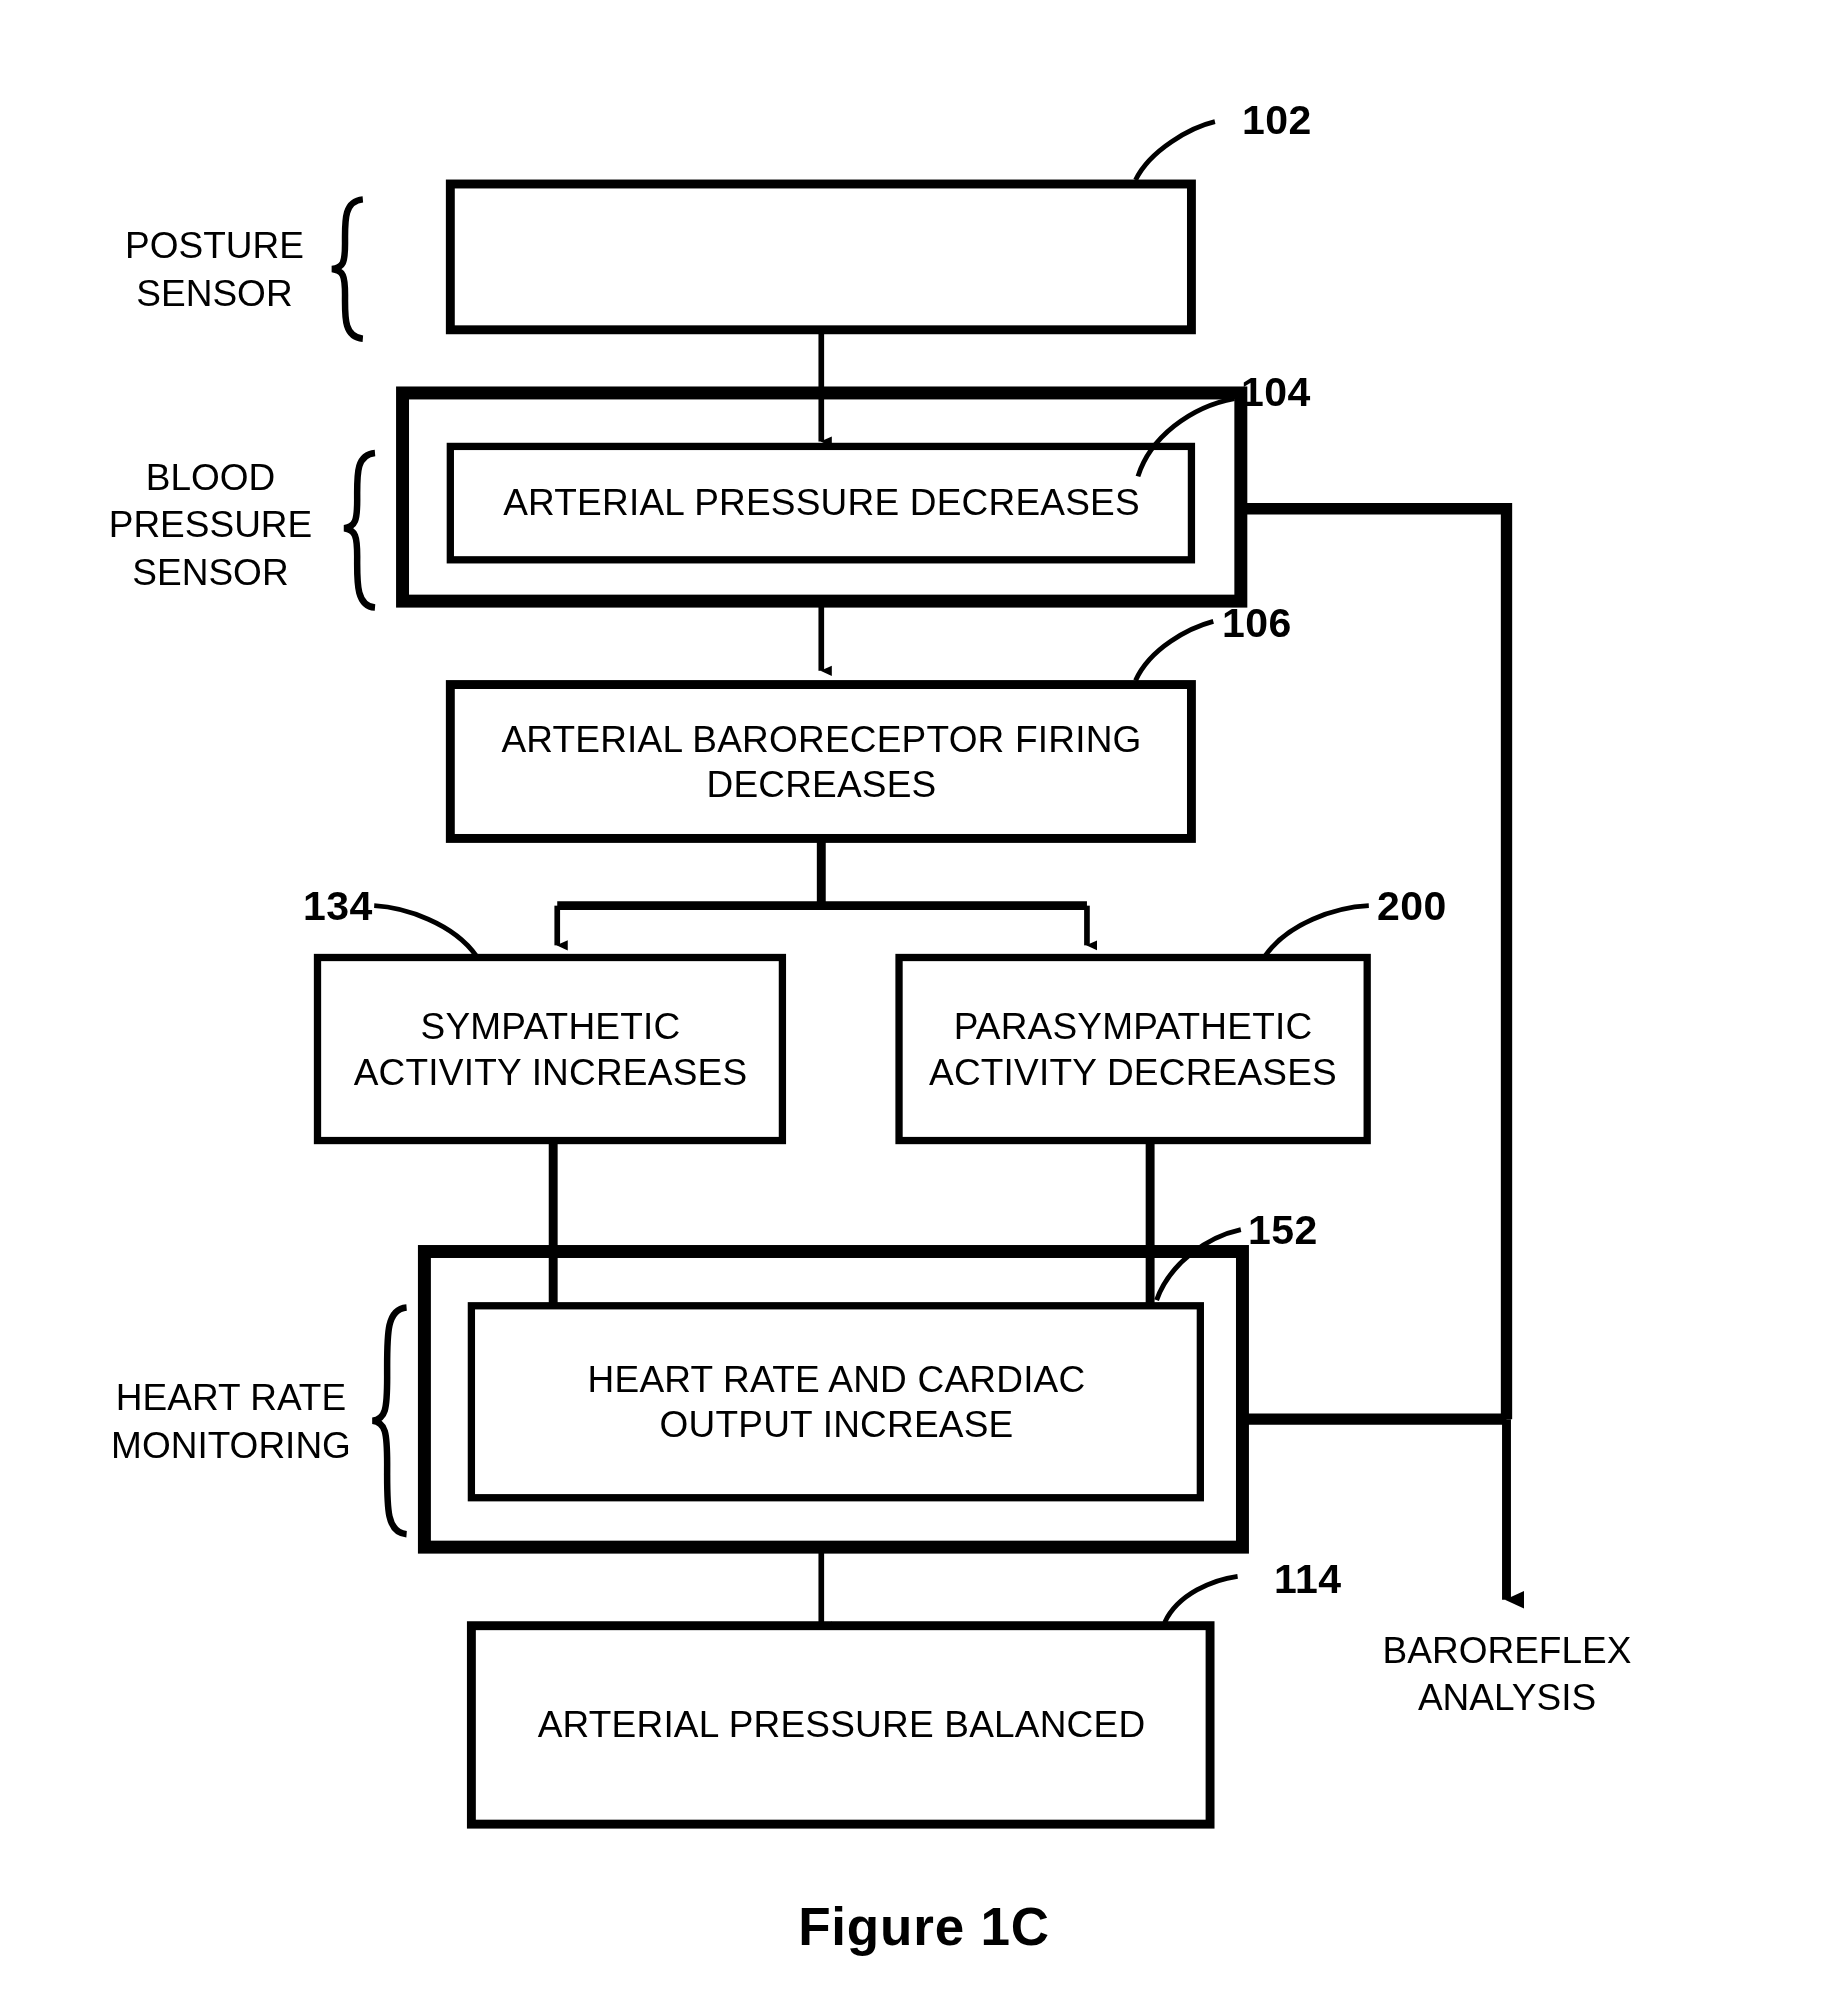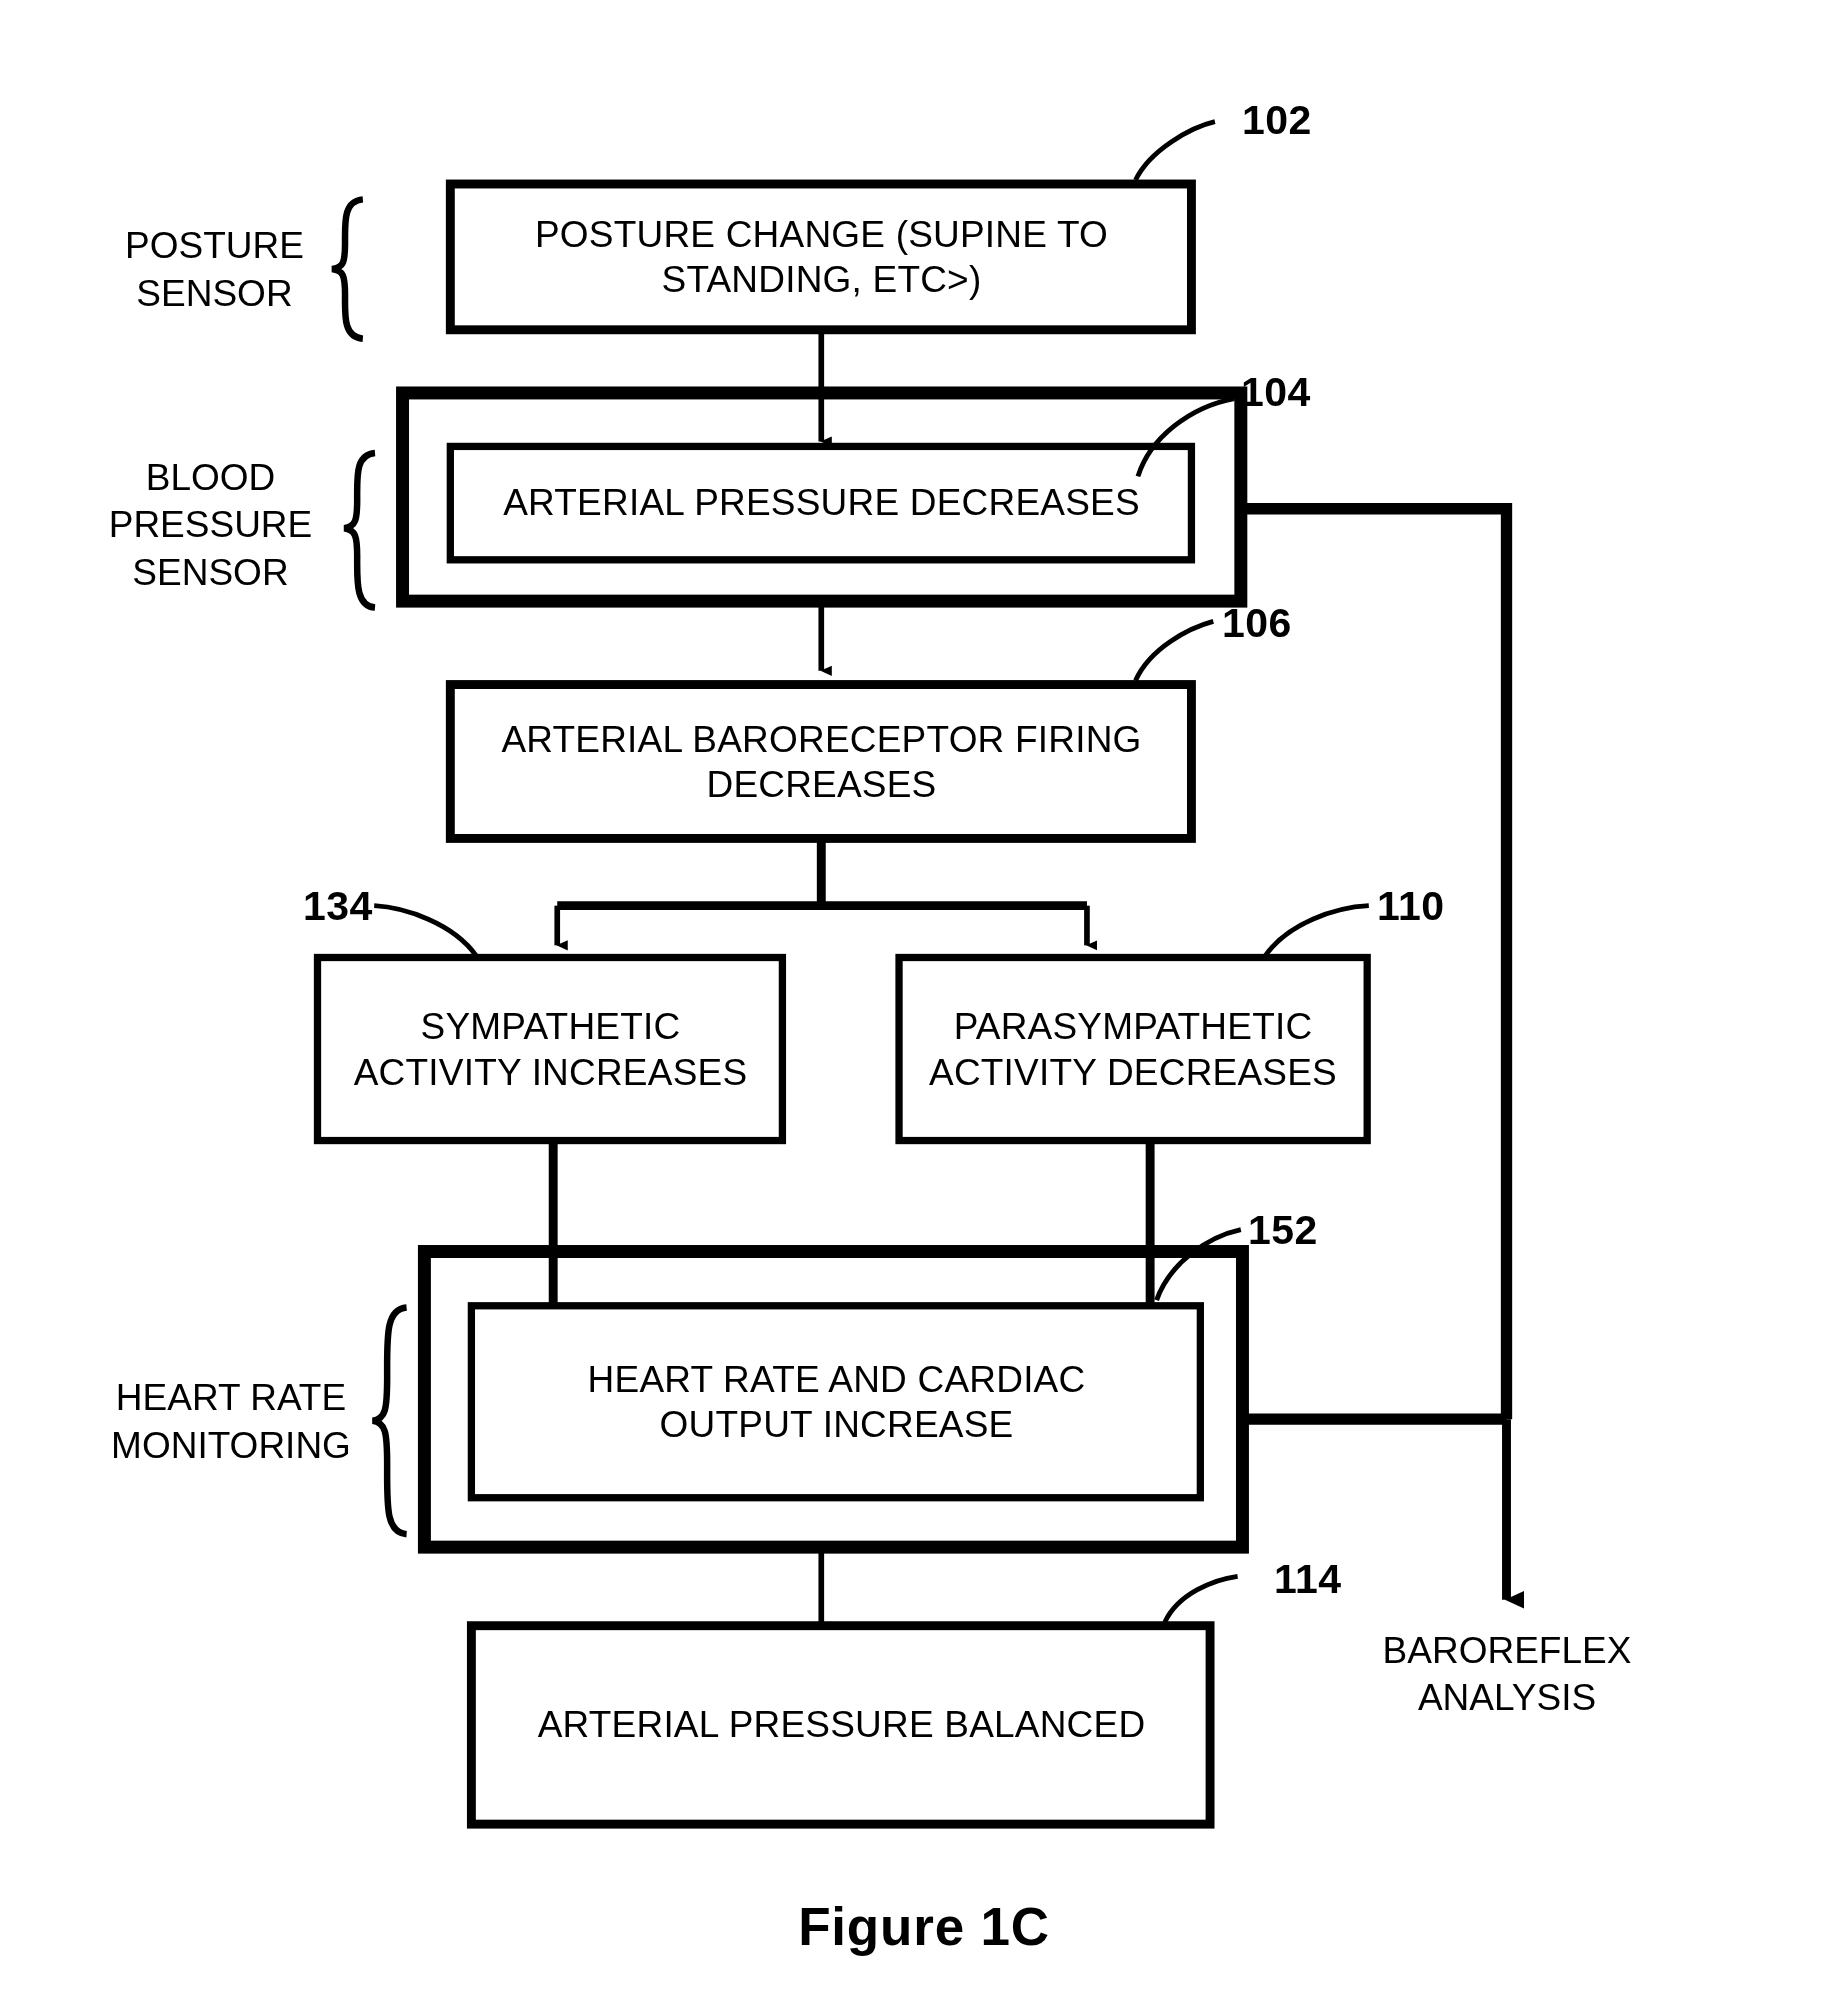--- a/index.html
+++ b/index.html
@@ -144,22 +144,20 @@
 
     <path d="M1438,2003 C1454,1968 1498,1950 1528,1946" fill="none" stroke="#000" stroke-width="6"></path>
 
     <path d="M448,246 C424,248 426,274 426,300 C426,324 424,330 410,332 C424,334 426,340 426,364 C426,390 424,416 448,418" fill="none" stroke="#000" stroke-width="8"></path>
 
     <path d="M463,559 C439,561 441,587 441,617 C441,642 439,650 425,652 C439,654 441,662 441,687 C441,717 439,748 463,750" fill="none" stroke="#000" stroke-width="8"></path>
 
     <path d="M502,1614 C476,1616 478,1650 478,1700 C478,1740 476,1752 460,1754 C476,1756 478,1768 478,1808 C478,1858 476,1892 502,1894" fill="none" stroke="#000" stroke-width="8"></path>
   </svg>
 
-  <div class="box-text" style="left:459px; top:192px; width:725px; height:130px;">POSTURE CHANGE (SUPINE TO
-STANDING, ETC&gt;)</div>
 
   <div class="box-text" style="left:459px; top:454px; width:725px; height:97px;">ARTERIAL PRESSURE DECREASES</div>
 
   <div class="box-text" style="left:459px; top:693px; width:725px; height:138px;">ARTERIAL BARORECEPTOR FIRING
 DECREASES</div>
 
   <div class="box-text" style="left:322px; top:966px; width:457px; height:167px;">SYMPATHETIC
 ACTIVITY INCREASES</div>
 
   <div class="box-text" style="left:903px; top:966px; width:460px; height:167px;">PARASYMPATHETIC
@@ -177,21 +175,21 @@
 PRESSURE
 SENSOR</div>
 
   <div class="side-label" style="left:89px; top:1369px; width:284px; height:105px;">HEART RATE
 MONITORING</div>
 
   <div class="ref-num" style="left:1222px; top:97px;margin-left:20px;">102</div>
   <div class="ref-num" style="left:1241px; top:369px;">104</div>
   <div class="ref-num" style="left:1222px; top:600px;">106</div>
   <div class="ref-num" style="left:303px; top:883px;">134</div>
-  <div class="ref-num" style="left:1377px; top:883px;">110</div>
+  <div class="ref-num" style="left:1377px; top:883px;">200</div>
   <div class="ref-num" style="left:1248px; top:1207px;">152</div>
   <div class="ref-num" style="left:1246px; top:1556px;margin-left:28px;">114</div>
 
   <div class="out-label" style="left:1337px; top:1627px; width:340px;">BAROREFLEX
 ANALYSIS</div>
 
   <div class="fig-caption" style="left:0; top:1896px;padding-left:12px;">Figure 1C</div>
 
 </div>
 

